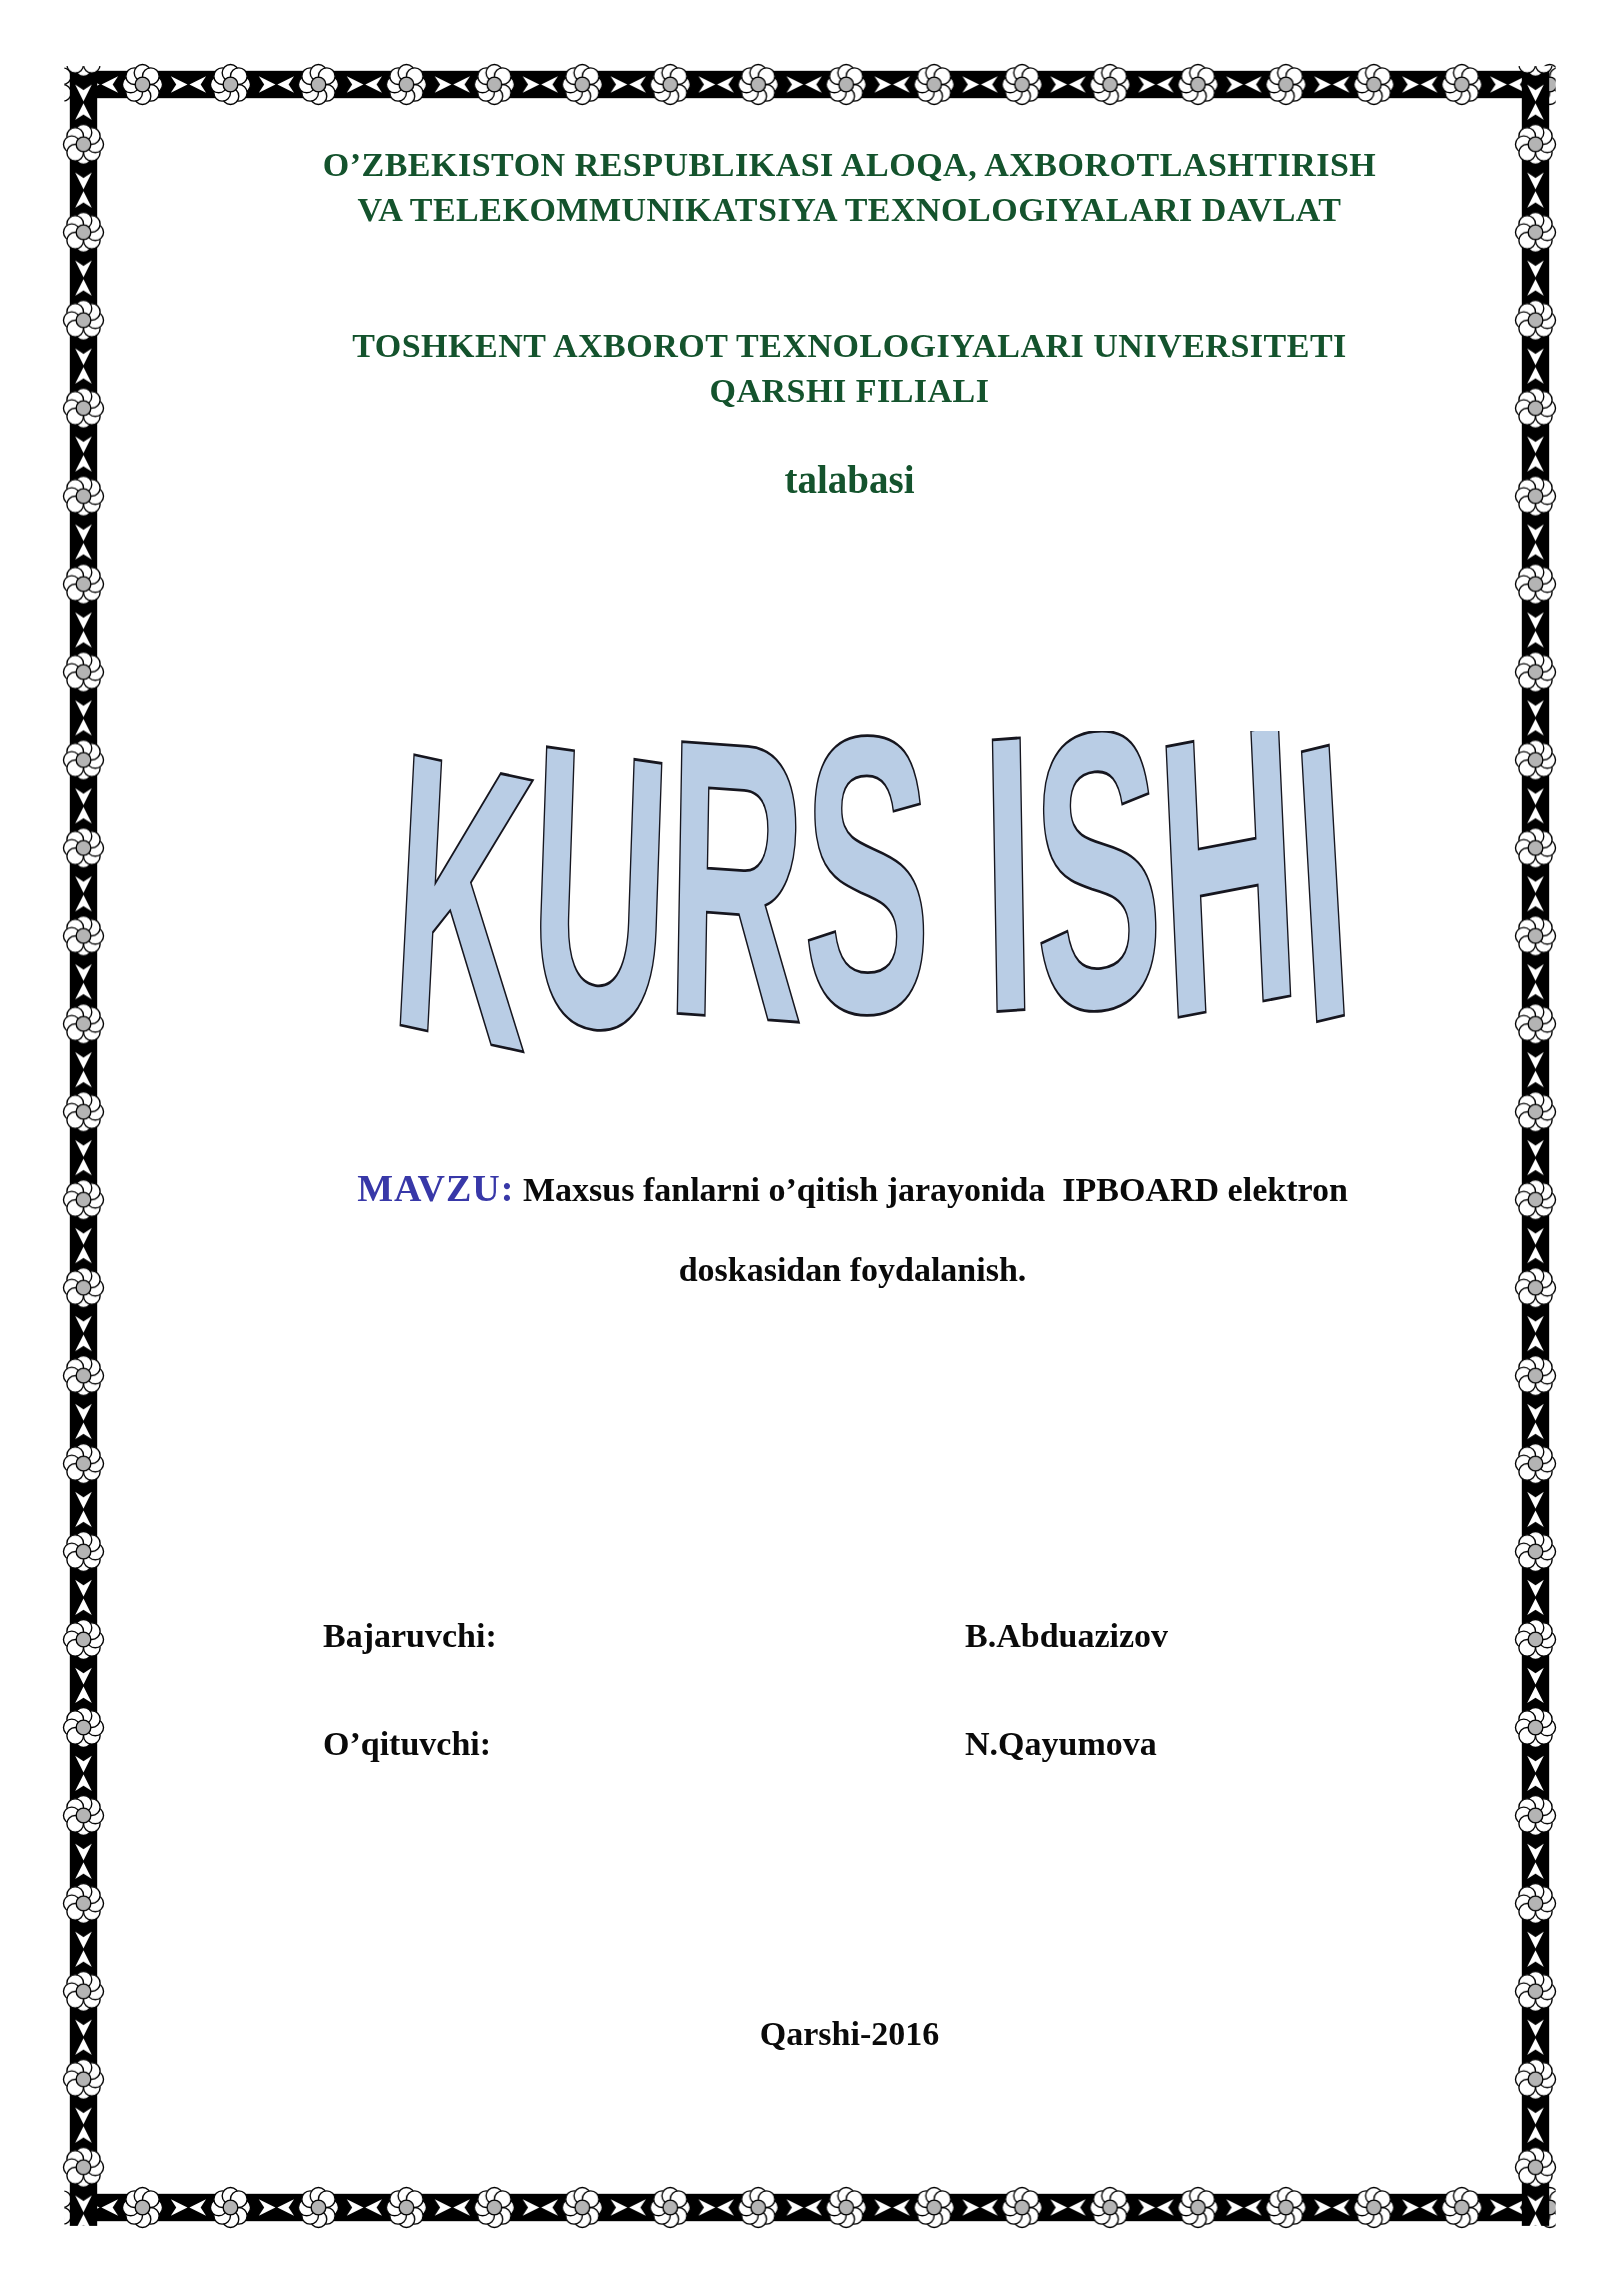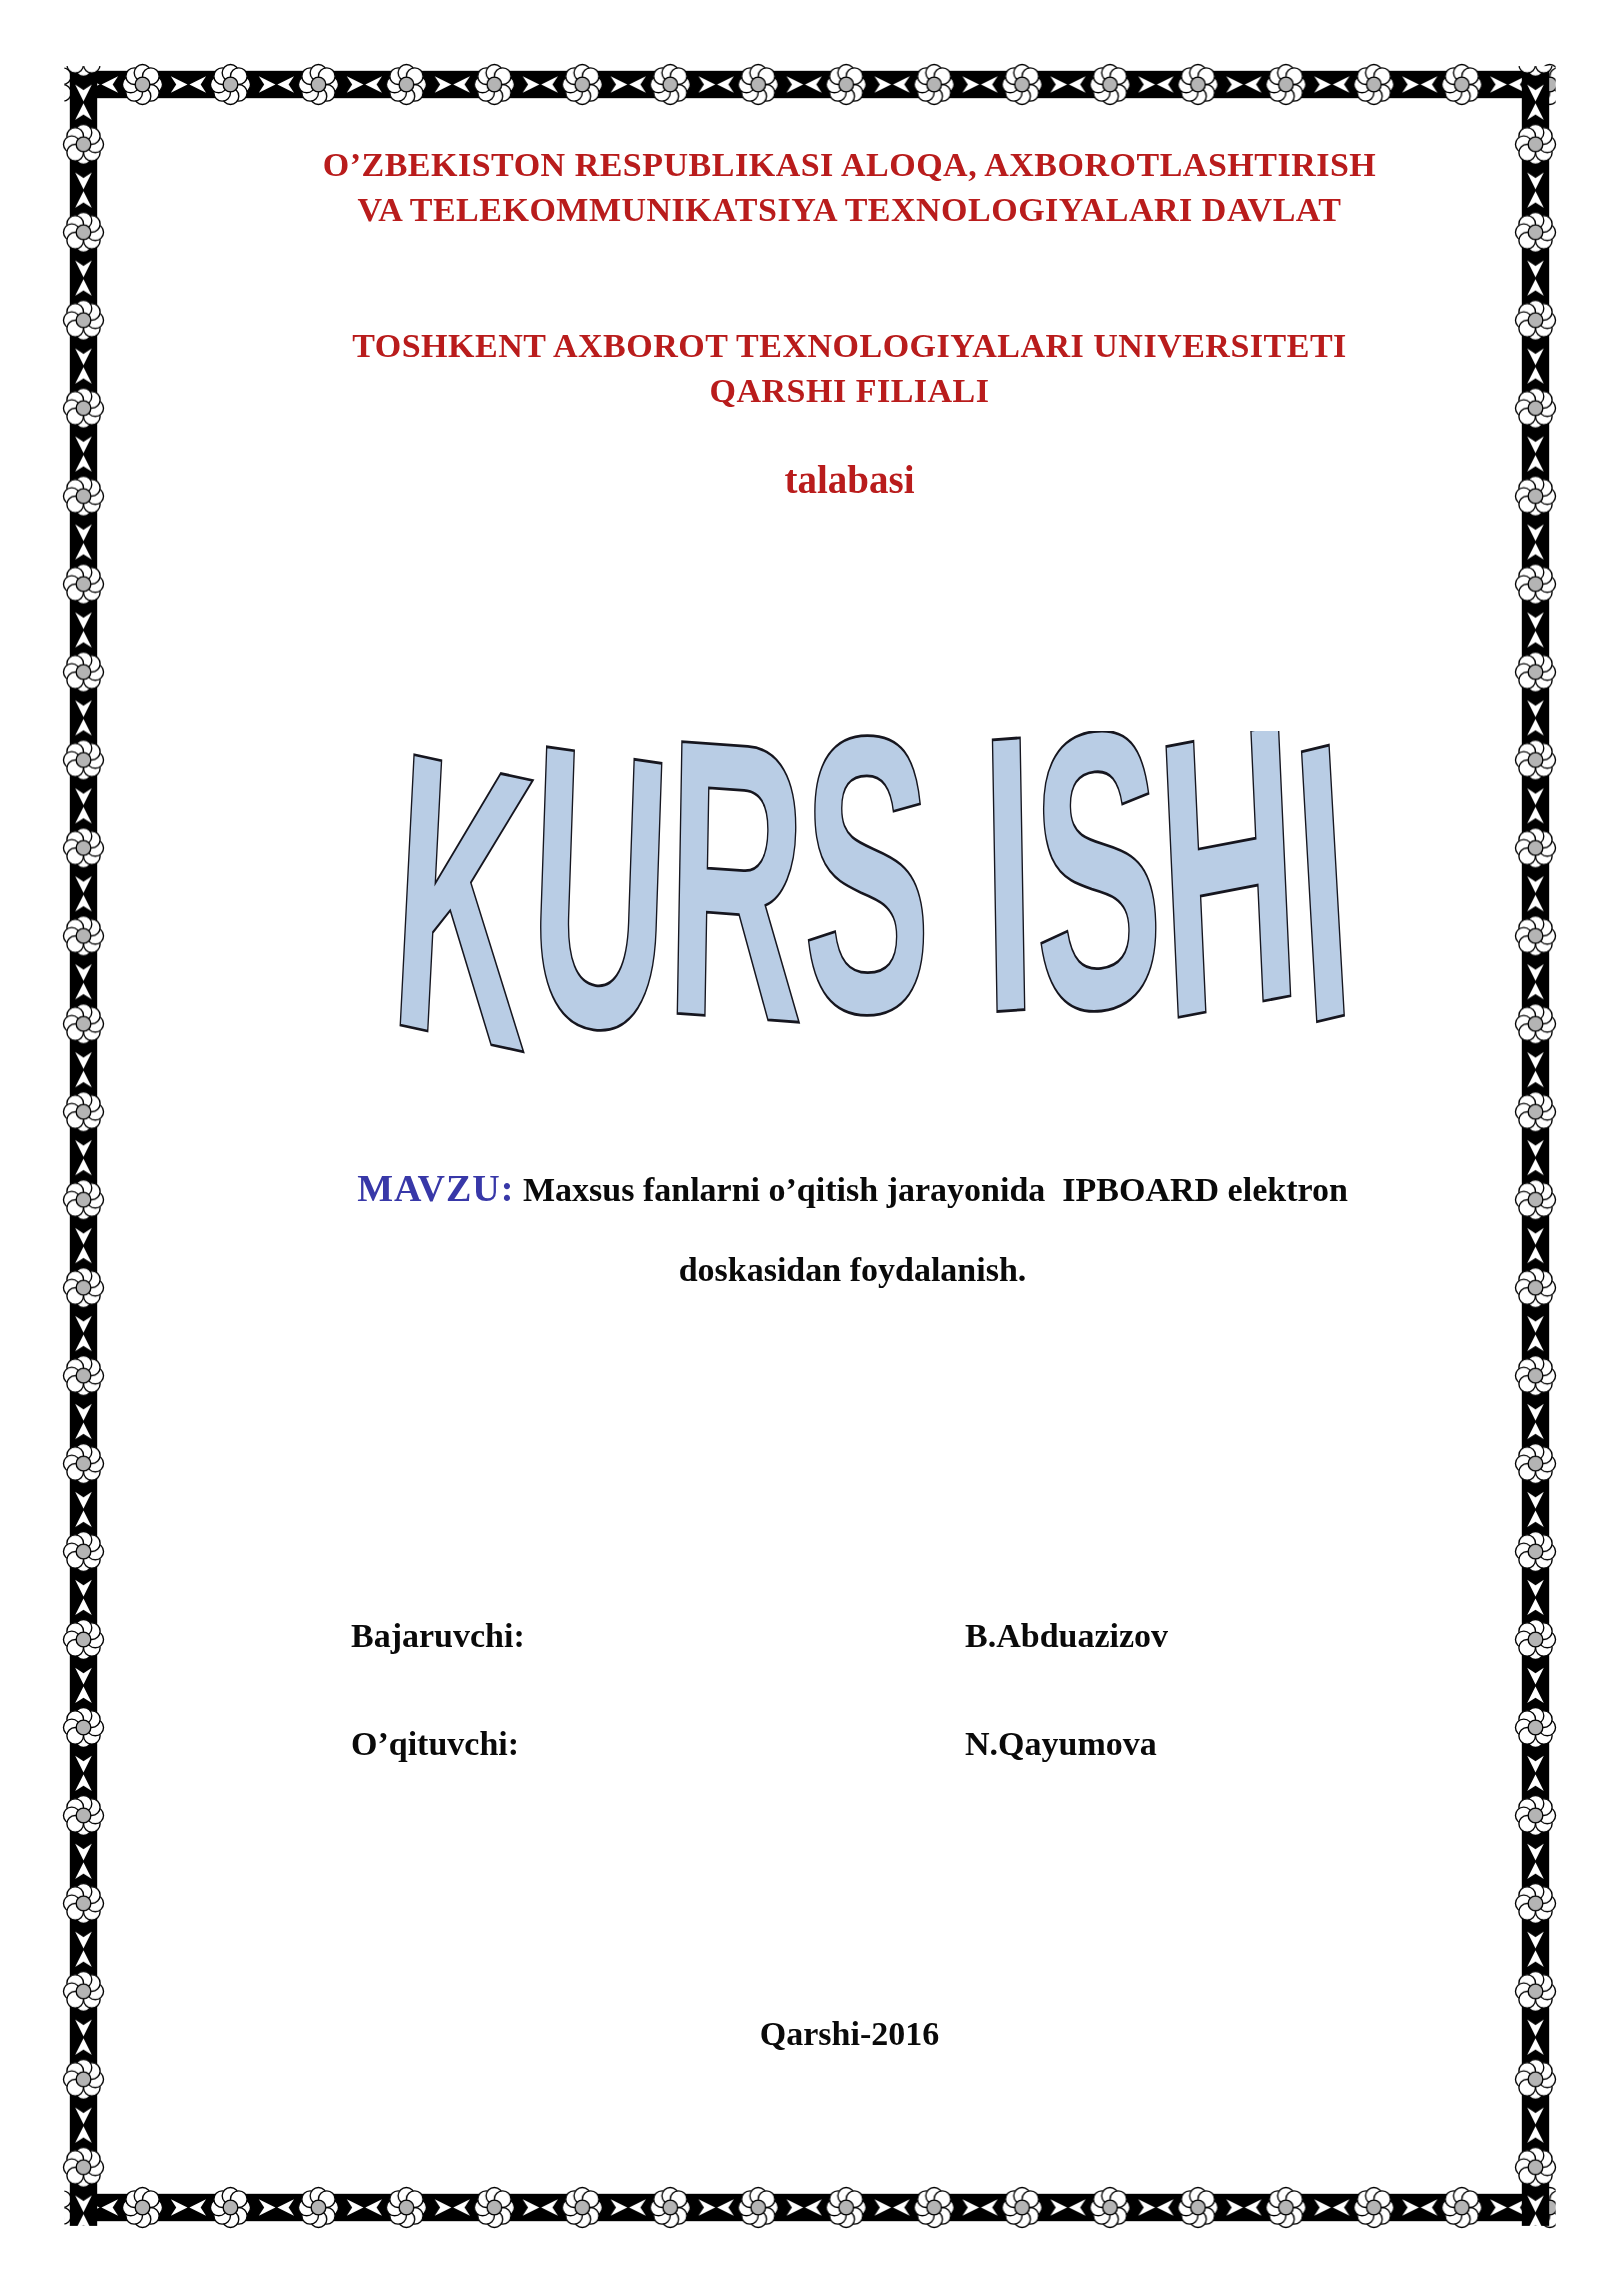--- a/index.html
+++ b/index.html
@@ -6,36 +6,36 @@
   .page{
     position:relative;
     width:1621px;height:2293px;
     background:#ffffff;
     font-family:"Liberation Serif", serif;
     overflow:hidden;
   }
   .border-strip{position:absolute;}
   .textblock{
     position:absolute;left:186px;right:108px;
-    text-align:center;color:#b91c1c;font-weight:bold;
+    text-align:center;color:#14532d;font-weight:bold;
   }
   .ministry{top:142px;font-size:34px;line-height:45px;letter-spacing:0.5px;}
   .university{top:323px;font-size:34px;line-height:45px;letter-spacing:0.5px;}
   .program{top:454px;font-size:39px;line-height:51px;}
   .subject{top:610px;font-size:33px;color:#1f4e79;}
   .wordart-wrap{position:absolute;left:387px;top:731px;width:970px;height:323px;}
   .topic-line{position:absolute;left:192px;right:108px;text-align:center;font-weight:bold;
     font-size:34px;color:#0a0a0a;white-space:pre;}
   .topic-1{top:1166px;}
   .topic-2{top:1251px;}
   .topic-label{color:#3838a8;font-size:38px;letter-spacing:1px;}
   .credit-row{position:absolute;left:0;width:1621px;height:49px;font-weight:bold;font-size:34px;color:#0a0a0a;}
   .credit-1{top:1617px;}
   .credit-2{top:1725px;}
-  .credit-role{position:absolute;left:323px;top:0;margin-left:28px;}
+  .credit-role{position:absolute;left:323px;top:0;}
   .credit-name{position:absolute;left:965px;top:0;}
   .footer-line{position:absolute;left:186px;right:108px;top:2015px;text-align:center;
     font-weight:bold;font-size:34px;color:#0a0a0a;}
 </style>
 </head>
 <body>
 
 <div class="page">
 
   <svg class="border-strip" style="left:62px;top:63px" width="1496" height="43" viewBox="0 0 1526 44">

